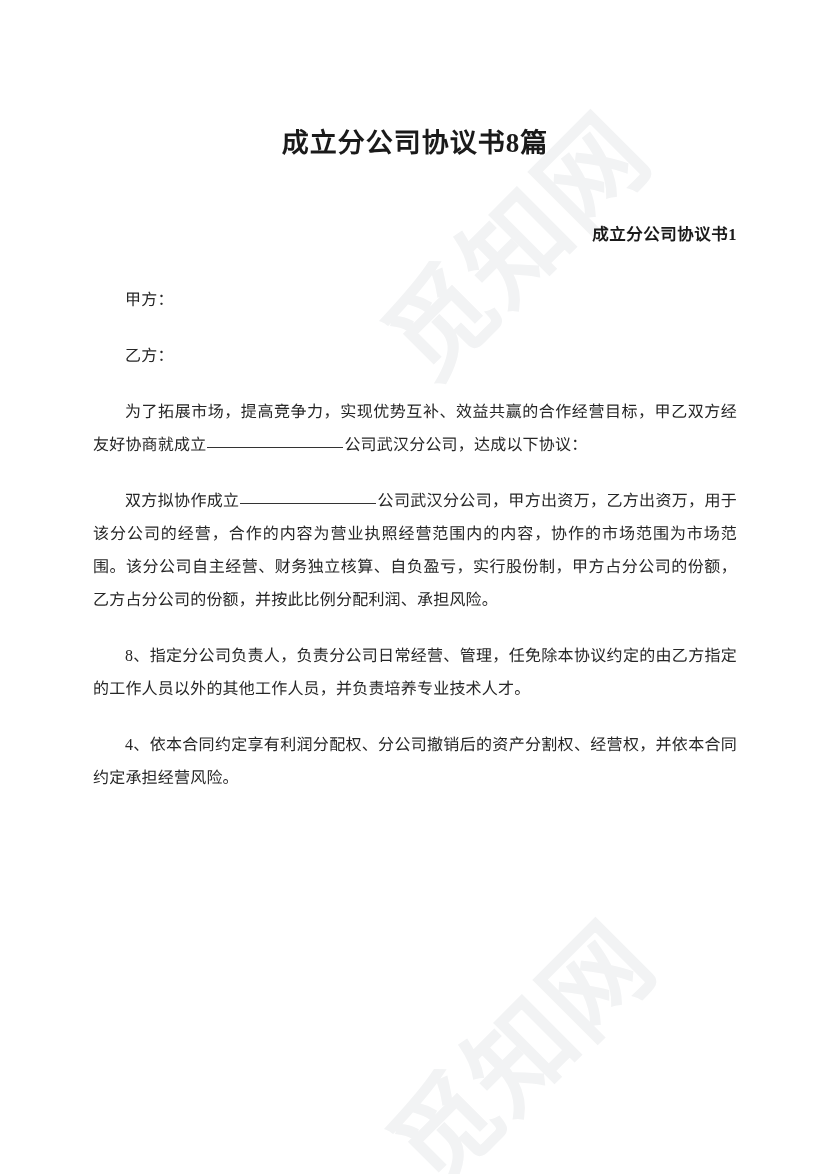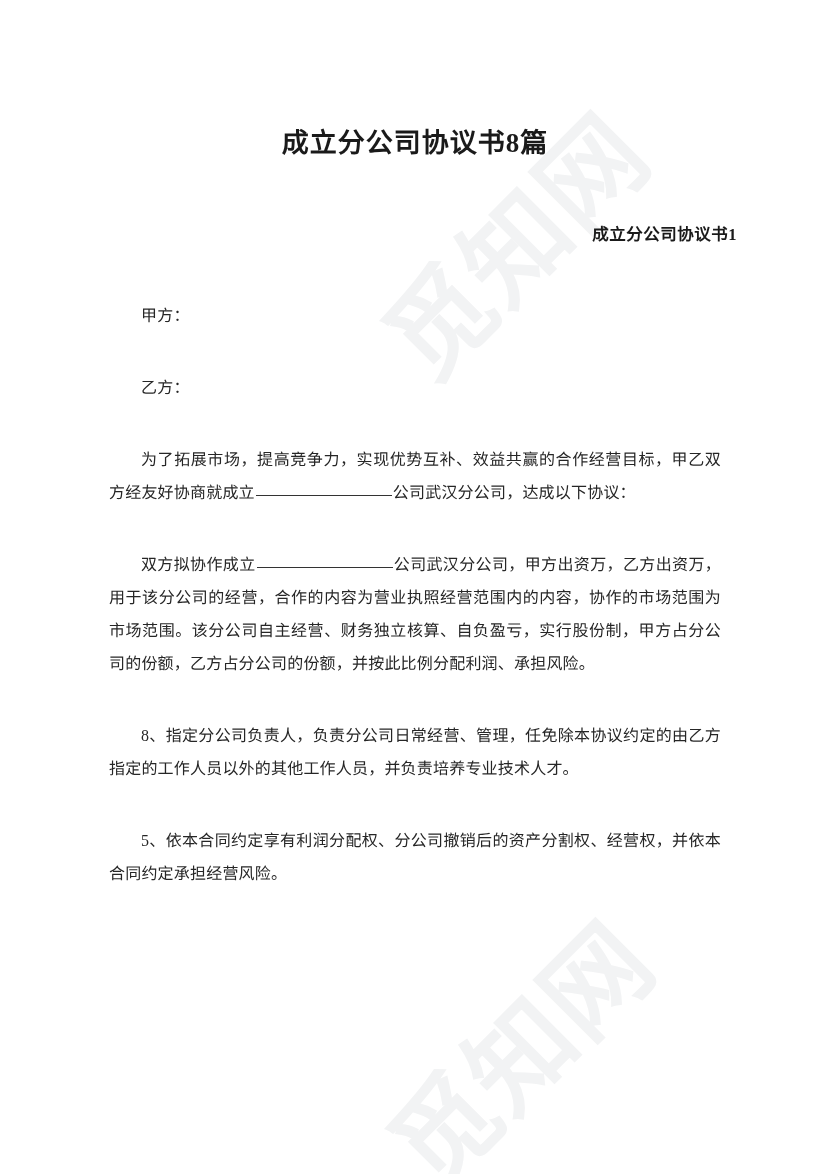--- a/index.html
+++ b/index.html
@@ -77,21 +77,21 @@
     padding-top: 54px;
     font-size: 16.5px;
     font-weight: 700;
     letter-spacing: 0.5px;
     color: #1a1a1a;
     line-height: 1.5;
     text-align: right;
   }
 
   p.para {
-    margin: 16px;
+    margin: 0;
     padding-top: 23px;
     font-size: 16px;
     line-height: 33px;
     color: #262626;
     text-align: justify;
     text-justify: inter-ideograph;
     letter-spacing: 0.2px;
   }
   p.para.indent {
     text-indent: 2em;
@@ -133,16 +133,16 @@
 
 
     <p class="para indent"><span>双方拟协作成立</span><span class="blank"></span><span>公司武汉分公司，甲方出资万，乙方出资万，用于该分公司的经营，合作的内容为营业执照经营范围内的内容，协作的市场范围为市场范围。该分公司自主经营、财务独立核算、自负盈亏，实行股份制，甲方占分公司的份额，乙方占分公司的份额，并按此比例分配利润、承担风险。</span></p>
 
 
 
 
 
     <p class="para indent">8、指定分公司负责人，负责分公司日常经营、管理，任免除本协议约定的由乙方指定的工作人员以外的其他工作人员，并负责培养专业技术人才。</p>
 
-    <p class="para indent">5、依本合同约定享有利润分配权、分公司撤销后的资产分割权、经营权，并依本合同约定承担经营风险。</p>
+    <p class="para indent">4、依本合同约定享有利润分配权、分公司撤销后的资产分割权、经营权，并依本合同约定承担经营风险。</p>
 
   </div>
 </div>
 
 </body></html>

